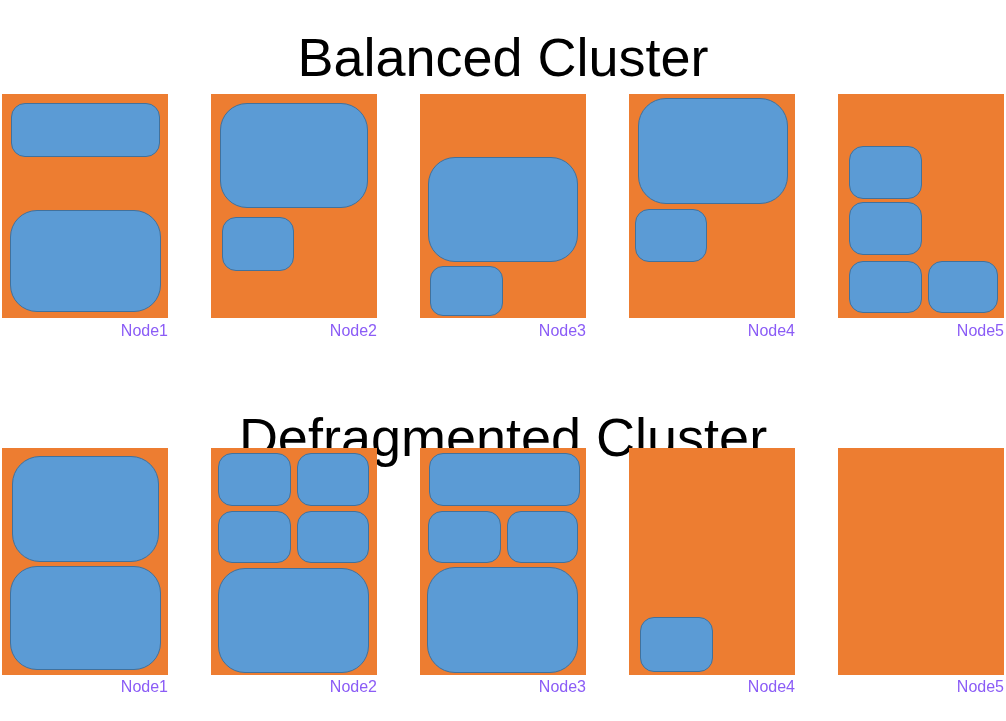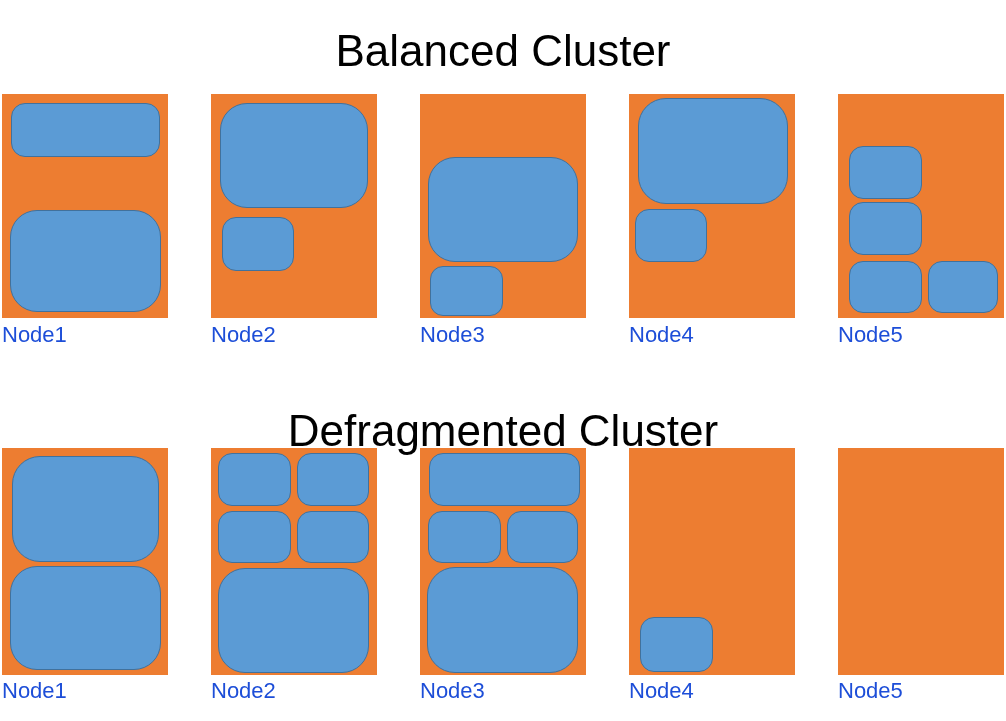--- a/index.html
+++ b/index.html
@@ -13,21 +13,21 @@
     width: 1006px;
     height: 721px;
     background: #FFFFFF;
     overflow: hidden;
   }
   .section-title {
     position: absolute;
     left: 0;
     width: 100%;
     text-align: center;
-    font-size: 44px;
+    font-size: 54px;
     font-weight: 300;
     letter-spacing: 0px;
     color: #000000;
     line-height: 1.15;
     white-space: nowrap;
   }
   .title-balanced { top: 26px; }
   .title-defrag  { top: 368px; margin-top: 38px; }
   .node-row {
     position: absolute;
@@ -44,24 +44,24 @@
   .row-balanced .node-box { height: 224px; }
   .row-defrag   .node-box { height: 227px; }
   .vm {
     position: absolute;
     box-sizing: border-box;
     border: 1px solid #41719C;
   }
   .node-label {
     position: absolute;
     width: 166px;
-    text-align: left;
-    font-size: 22px;
+    text-align: right;
+    font-size: 16px;
     font-weight: 400;
-    color: #1d4ed8;
+    color: #8b5cf6;
   }
   .row-balanced .node-label { top: 228px; }
   .row-defrag   .node-label { top: 230px; }
 </style>
 </head>
 <body>
 
 <div class="canvas">
   <div class="section-title title-balanced">Balanced Cluster</div>
   <div class="node-row row-balanced">

